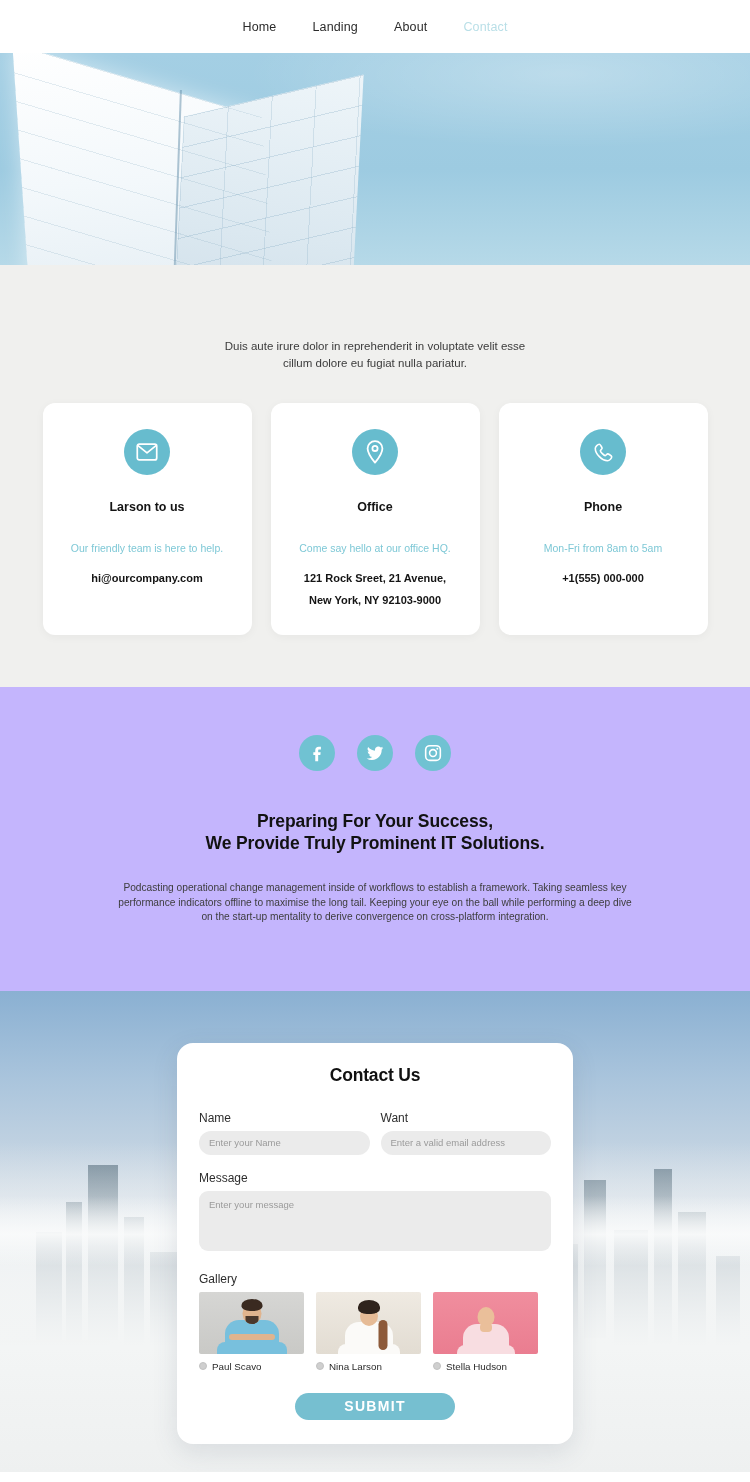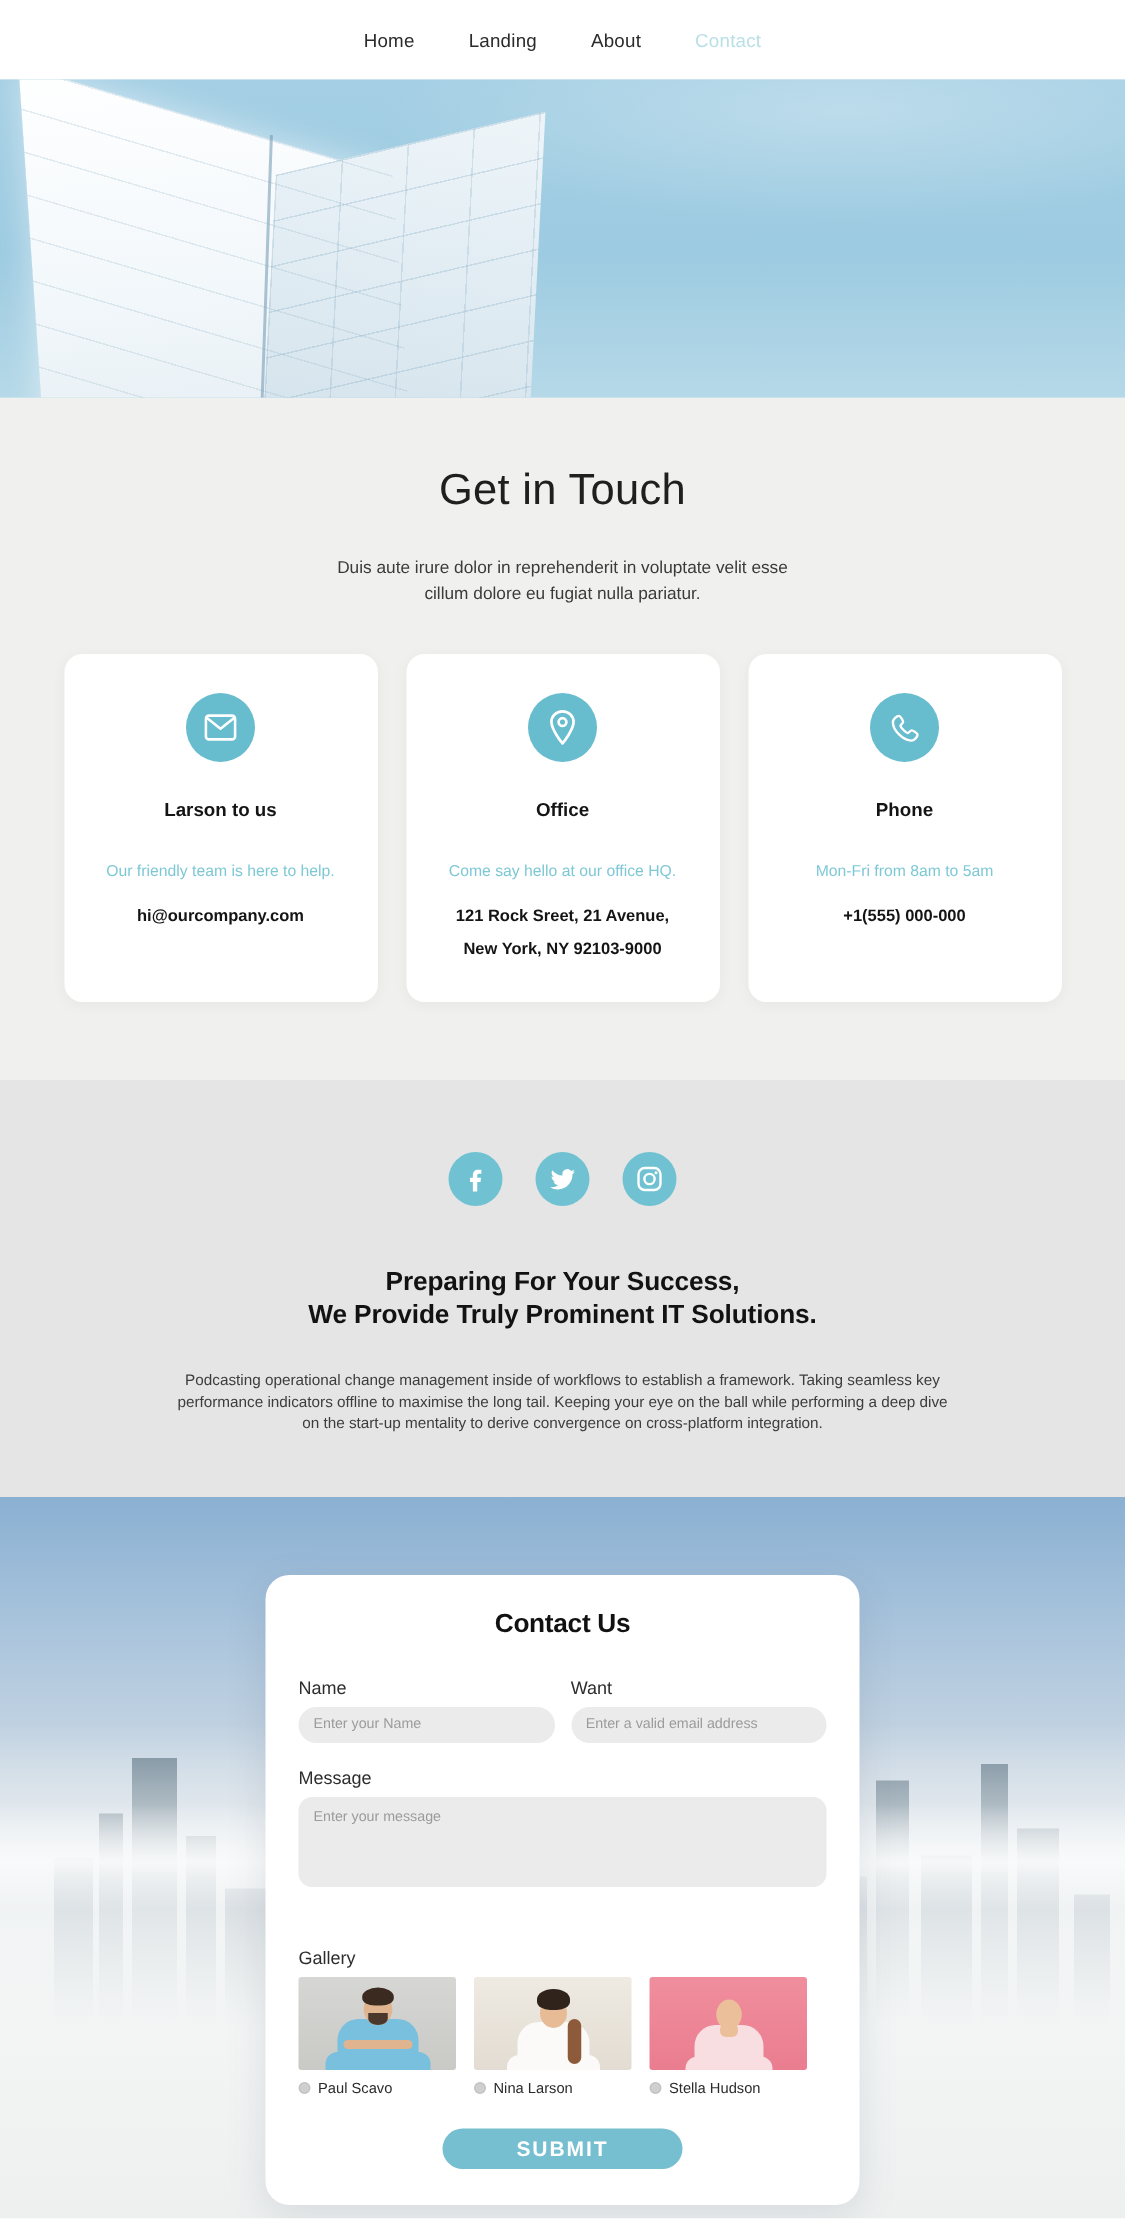--- a/index.html
+++ b/index.html
@@ -171,22 +171,22 @@
   .card-val {
     margin-top: 11px;
     font-size: 11px;
     font-weight: 700;
     color: #141414;
     line-height: 22px;
   }
 
   
   .pitch {
-    background: #e5e5e5;
-    padding: 48px 0 40px;
+    background: #c4b5fd;
+    padding: 48px 0 66px;
     text-align: center;
   }
   .socials { display: flex; justify-content: center; gap: 22px; }
   .social {
     width: 36px; height: 36px;
     border-radius: 50%;
     background: #70c2d2;
     display: flex; align-items: center; justify-content: center;
     cursor: pointer;
   }
@@ -277,21 +277,21 @@
     background: #ebebeb;
     border-radius: 9px;
     padding: 8px 10px;
     font-size: 9.5px;
     color: #3a3a3a;
     resize: none;
     font-family: "Liberation Sans", sans-serif;
   }
   .ftext::placeholder { color: #9b9b9b; }
   .block-msg { margin-top: 16px; }
-  .gallery-wrap { margin-top: 35px; }
+  .gallery-wrap { margin-top: 17px; }
   .gallery { display: flex; gap: 12px; margin-top: 6px; }
   .gitem { width: 105px; }
   .gphoto {
     width: 105px; height: 62px;
     border-radius: 2px;
     overflow: hidden;
     position: relative;
     cursor: pointer;
   }
   .gphoto.a { background: linear-gradient(180deg,#d6d6d4 0%,#c9c9c6 100%); }
@@ -344,21 +344,20 @@
   <div class="bld">
     <div class="face-a"></div>
     <div class="face-b"></div>
     <div class="lines"></div>
     <div class="lines2"></div>
     <div class="edge"></div>
   </div>
 </div>
 
 <div class="touch">
-  <div class="touch-title">Get in Touch</div>
   <div class="touch-sub">Duis aute irure dolor in reprehenderit in voluptate velit esse cillum dolore eu fugiat nulla pariatur.</div>
 
   <div class="cards">
 
     <div class="card">
       <div class="card-icon">
         <svg width="22" height="18" viewBox="0 0 24 20">
           <rect x="1.2" y="1.2" width="21.6" height="17.6" rx="2.2" fill="none" stroke="#ffffff" stroke-width="1.9"></rect>
           <path d="M2 3 L12 11 L22 3" fill="none" stroke="#ffffff" stroke-width="1.9" stroke-linecap="round" stroke-linejoin="round"></path>
         </svg>

